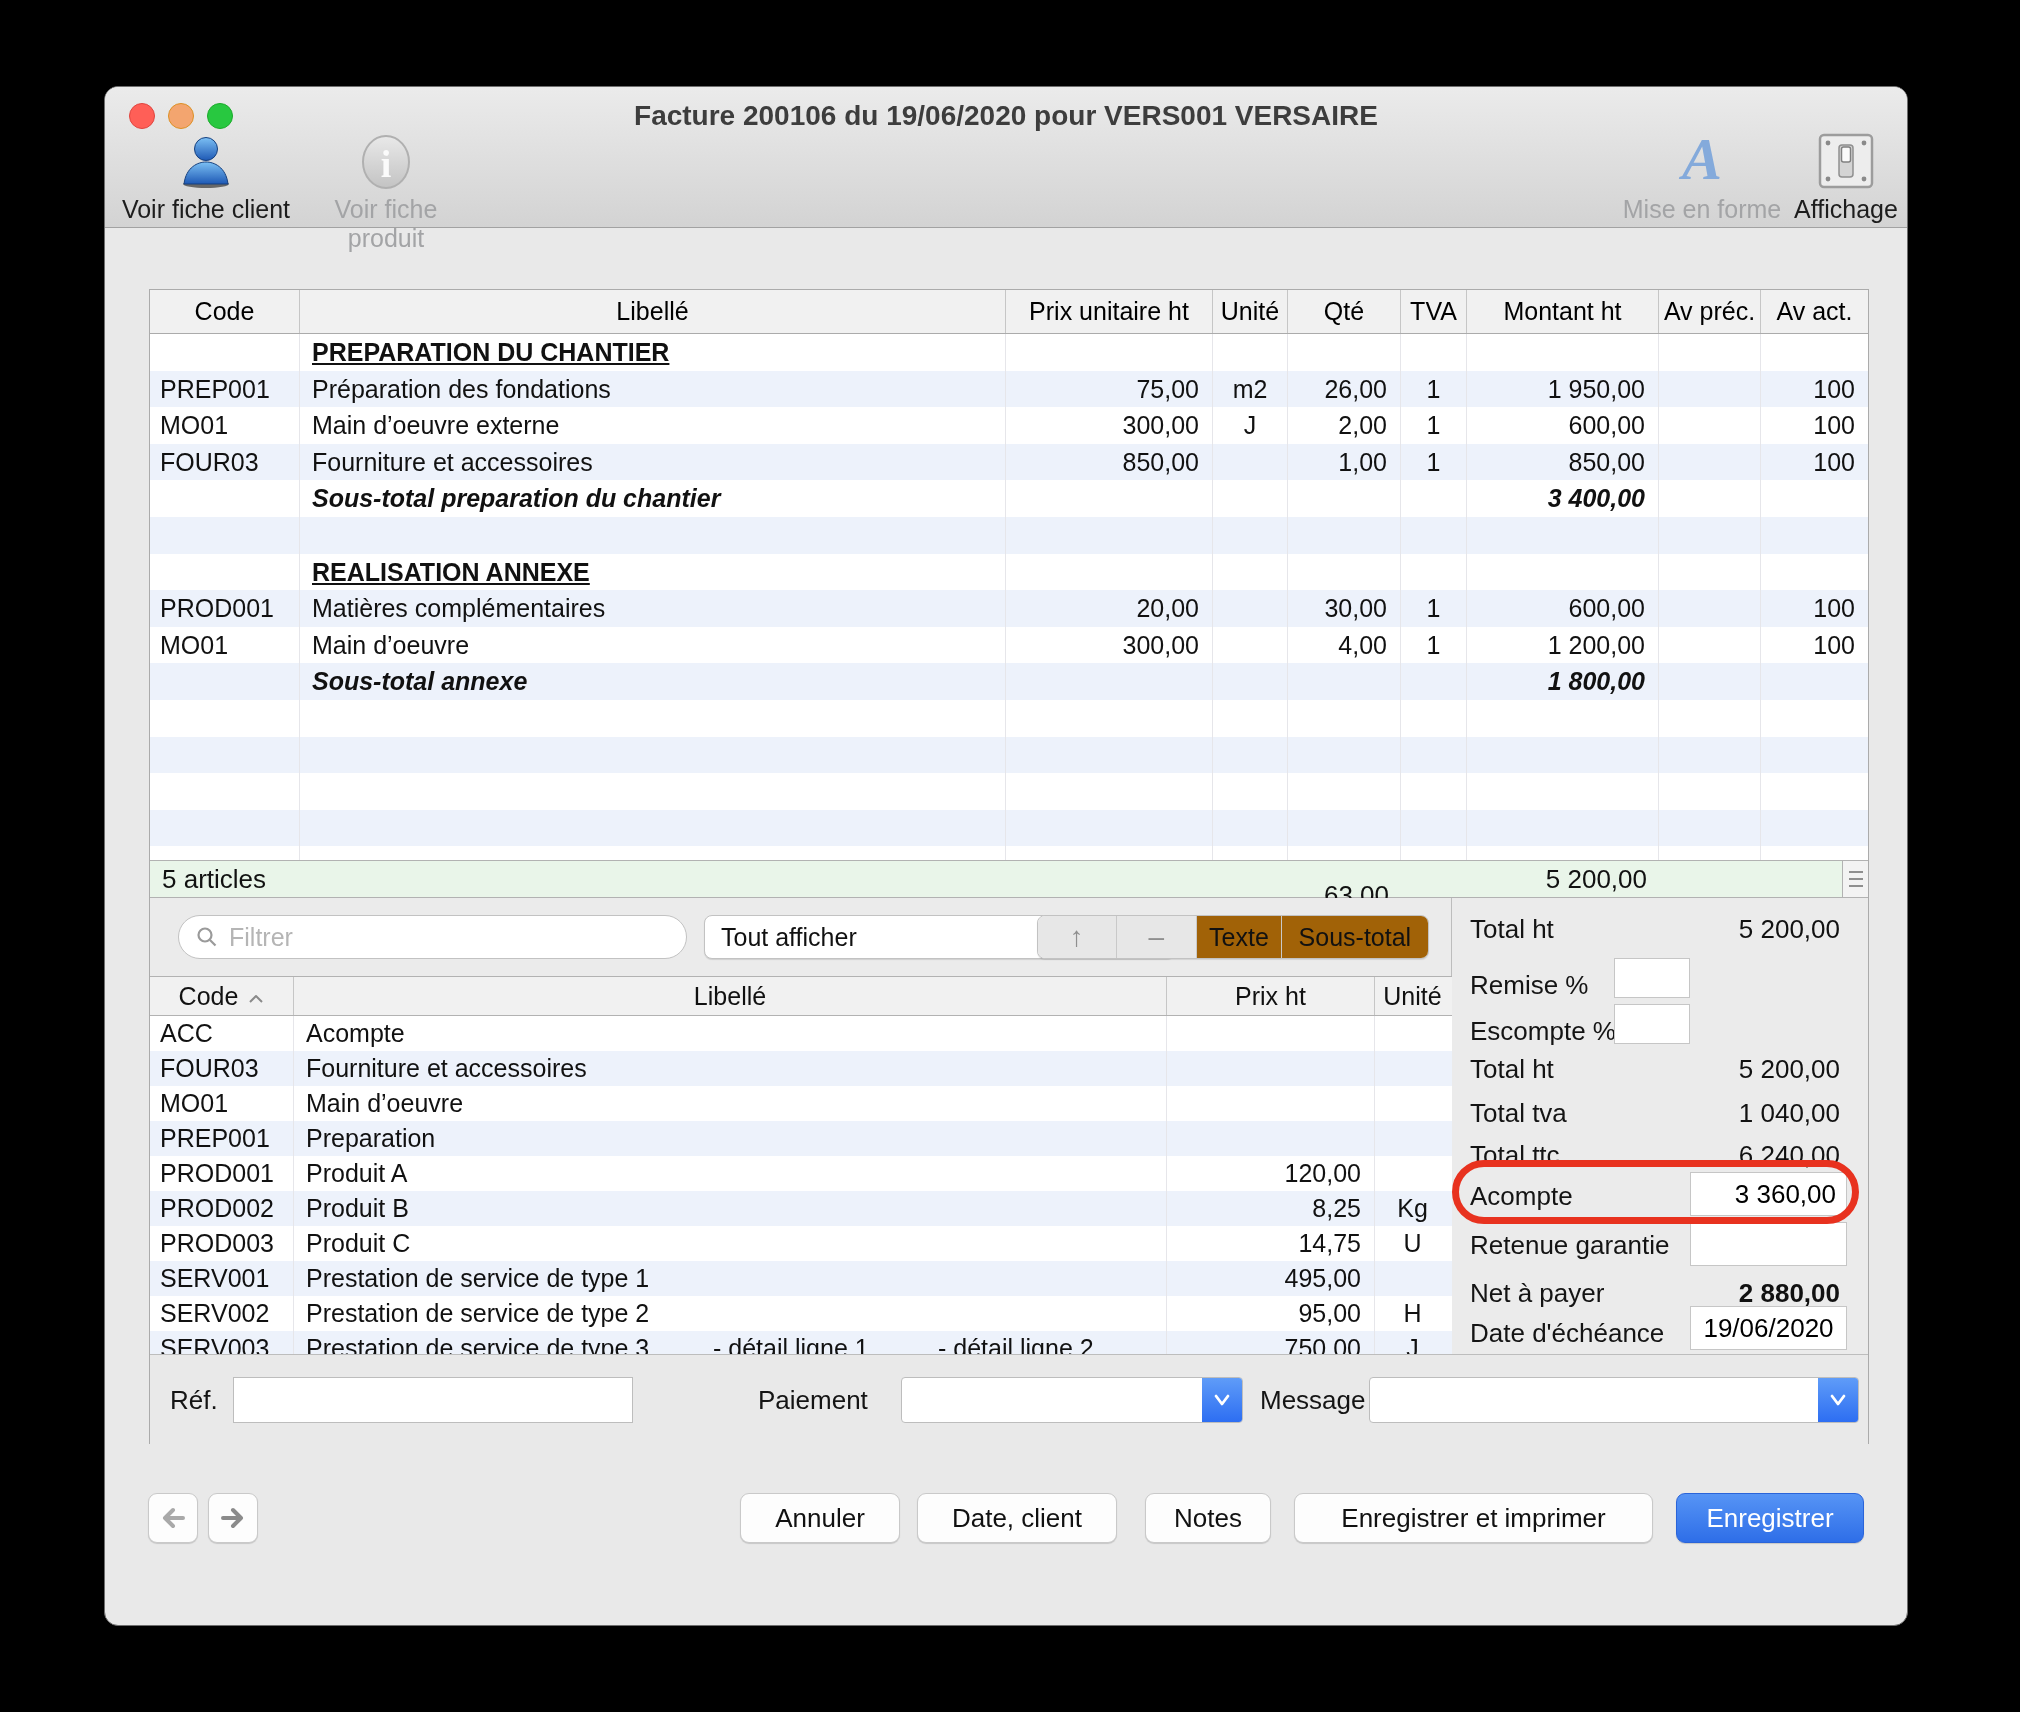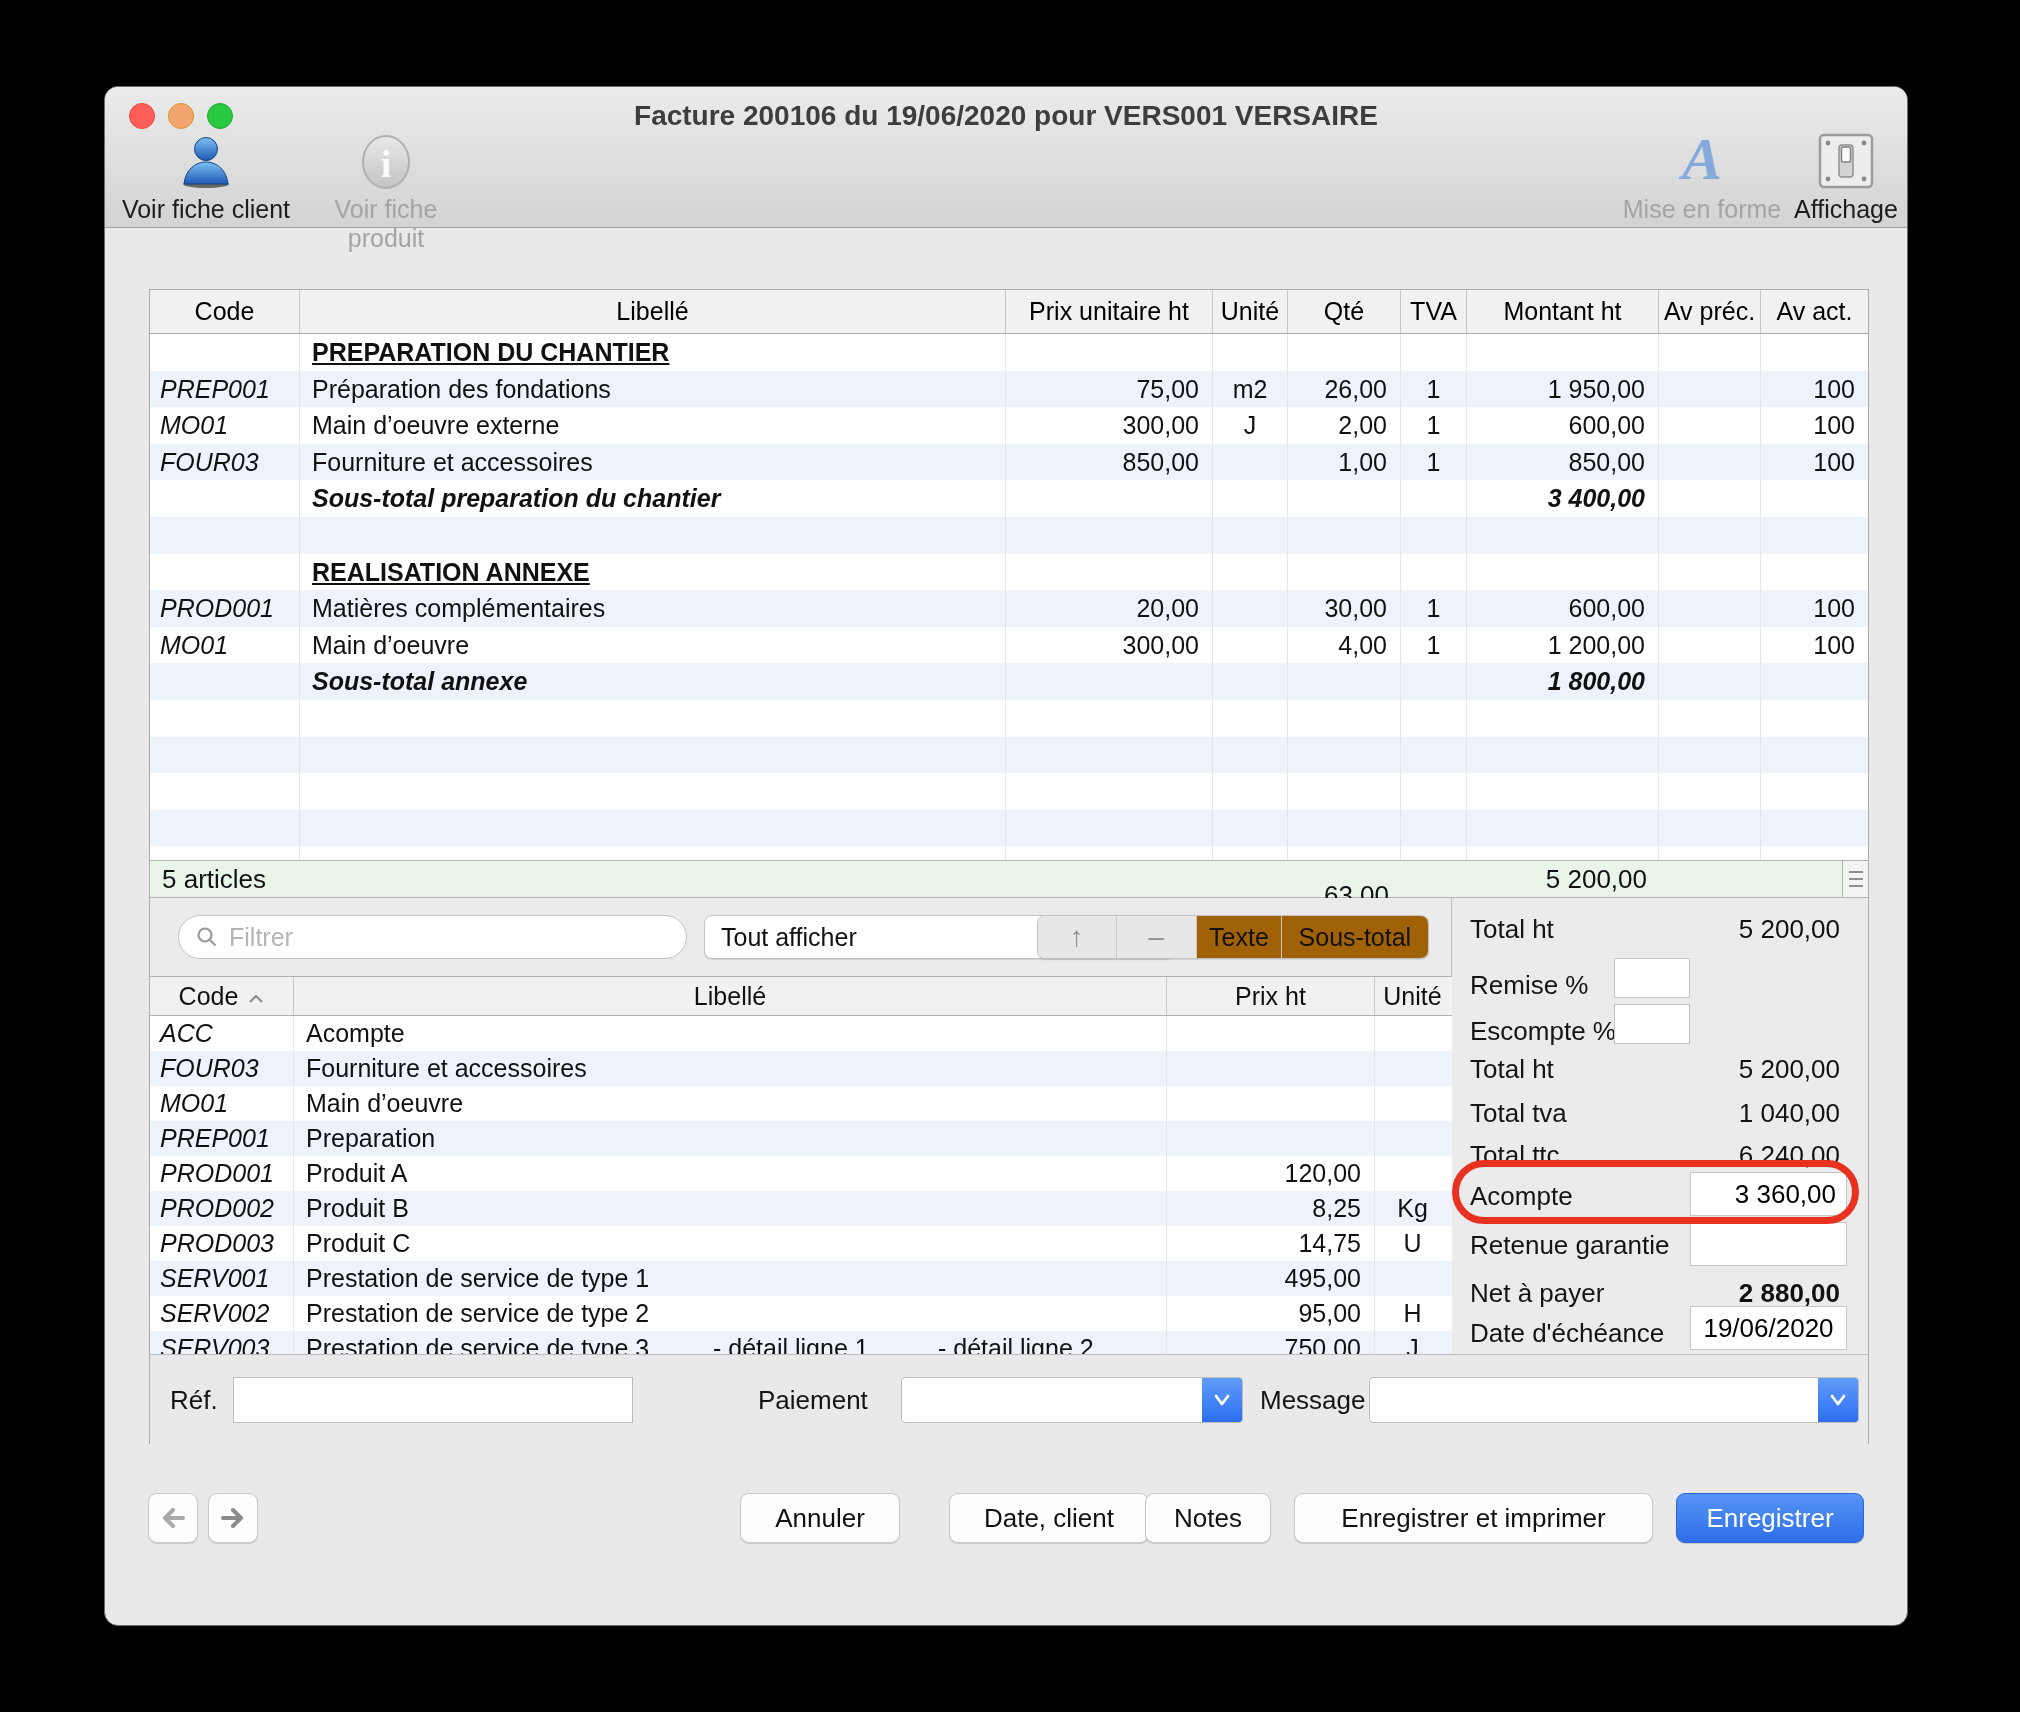--- a/index.html
+++ b/index.html
@@ -29,21 +29,21 @@
   .cols9 { display:grid; grid-template-columns:149px 706px 207px 75px 113px 66px 192px 102px 108px; }
   .cols4 { display:grid; grid-template-columns:143px 873px 208px 76px; }
   .inv-header { position:absolute; left:0; top:0; width:100%; height:44px; background:#f1f1f1; border-bottom:1px solid #ababab; }
   .inv-header .hc { display:flex; align-items:center; justify-content:center; font-size:25px; color:#000; }
   .inv-header .hc + .hc { border-left:1px solid #c6c6c6; }
   .inv-body { position:absolute; left:0; top:44px; width:100%; height:526px; overflow:hidden; }
   .inv-row { height:36.6px; }
   .inv-row.alt { background:#edf2fb; }
   .inv-row .c { font-size:25px; line-height:36.6px; white-space:nowrap; overflow:hidden; }
   .inv-row .c + .c { border-left:1px solid #e6e6ea; }
-  .c.l { padding-left:10px;font-style:italic; } .c.l2 { padding-left:12px; }
+  .c.l { padding-left:10px; } .c.l2 { padding-left:12px; }
   .c.r { text-align:right; padding-right:13px; }
   .c.ctr { text-align:center; }
   .section-lib { font-weight:bold; text-decoration:underline; }
   .subtotal { font-weight:bold; font-style:italic; }
 
   .inv-summary { position:absolute; left:0; top:570px; width:100%; height:38px; background:#e9f5e9; border-top:1px solid #b2b2b2; border-bottom:1px solid #b2b2b2; font-size:26px; }
   .inv-summary .s-art { position:absolute; left:12px; top:0; line-height:36px; font-weight:bold;}
   .inv-summary .s-qte { position:absolute; left:1138px; width:101px; text-align:right; line-height:36px;margin-top:16px; }
   .inv-summary .s-mt  { position:absolute; left:1317px; width:180px; text-align:right; line-height:36px; }
   .grip { position:absolute; right:0; top:0; bottom:0; width:26px; background:#f3f3f3; border-left:1px solid #b2b2b2; display:flex; flex-direction:column; justify-content:center; align-items:center; gap:5px; }
@@ -92,21 +92,21 @@
   .flabel { position:absolute; top:30px; font-size:26px; color:#141414; }
   .ftext { position:absolute; top:22px; height:46px; background:#fff; border:1px solid #bdbdbd; font-size:26px; font-family:inherit; padding:0 10px; }
   .combo { position:absolute; top:22px; height:46px; background:#fff; border:1px solid #bdbdbd; border-radius:4px; }
   .combo .dd { position:absolute; right:0; top:0; bottom:0; width:40px; background:linear-gradient(#5f9cf8,#2d6ef2); border-radius:0 3px 3px 0; display:flex; align-items:center; justify-content:center; }
 
   
   .actions { position:absolute; left:0; top:1406px; width:100%; height:60px; }
   .btn { position:absolute; height:50px; border-radius:9px; background:#fdfdfd; border:1px solid #c9c9c9; box-shadow:0 1px 1px rgba(0,0,0,.15); font-size:26px; display:flex; align-items:center; justify-content:center; color:#111; }
   .navbtn { width:50px; }
   .b-back{left:43px;} .b-fwd{left:103px;}
-  .b-annuler{left:635px;width:160px;} .b-date{left:844px;width:200px;} .b-notes{left:1040px;width:126px;}
+  .b-annuler{left:635px;width:160px;} .b-date{left:812px;width:200px;} .b-notes{left:1040px;width:126px;}
   .b-ei{left:1189px;width:359px;} .b-enr{left:1571px;width:188px;background:linear-gradient(#5694f5,#2e6ee8);border:1px solid #2a64d9;color:#fff;}
 </style>
 </head>
 <body>
 
 <div class="window">
 
   <div class="chrome">
     <span class="light red"></span>
     <span class="light yellow"></span>

